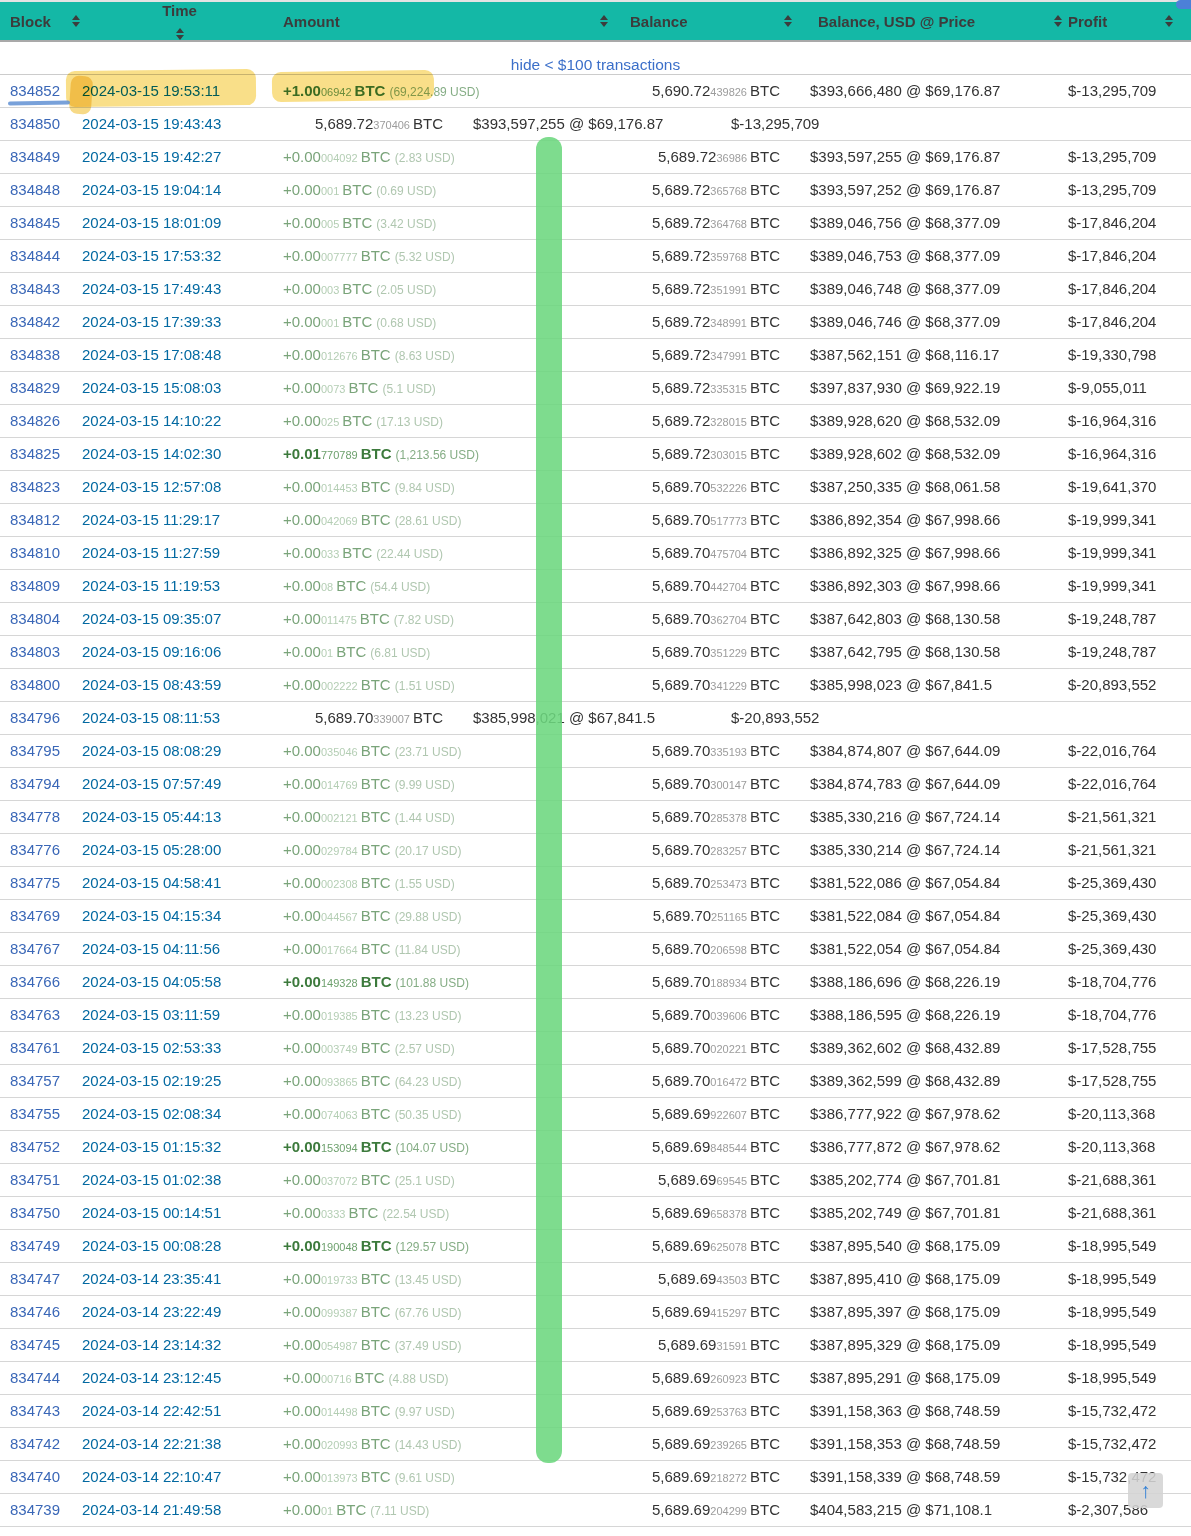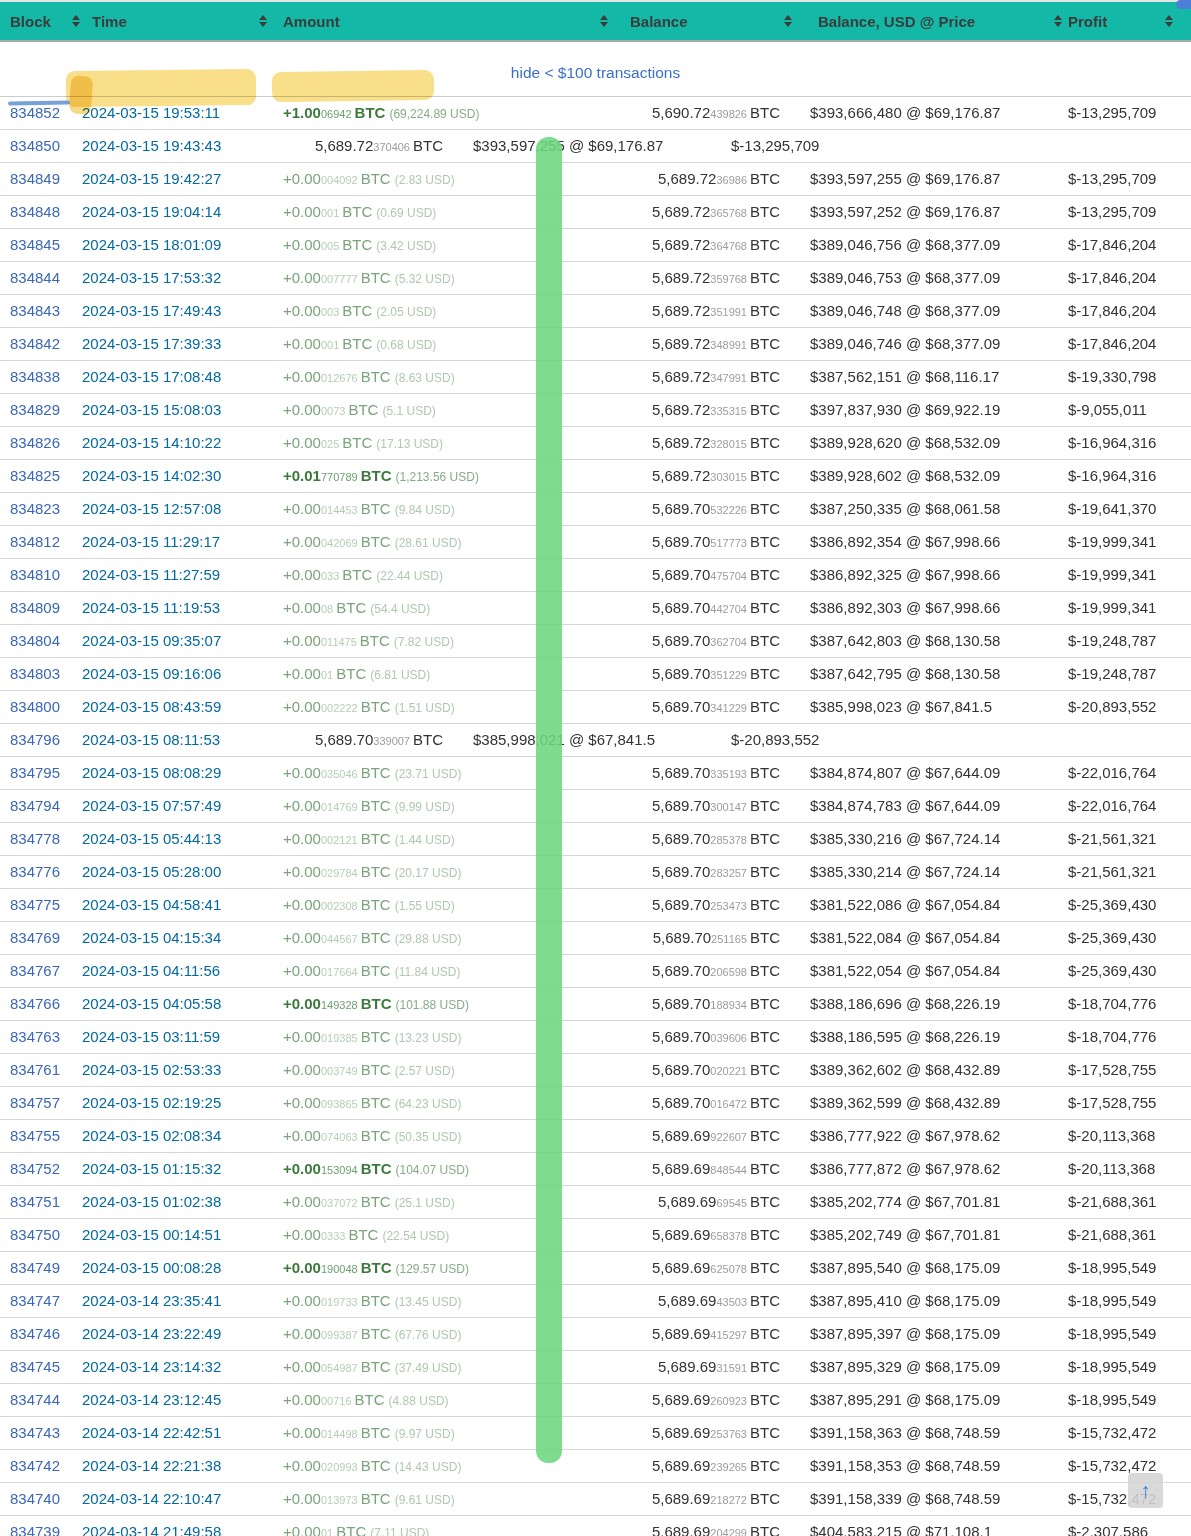--- a/index.html
+++ b/index.html
@@ -4,32 +4,32 @@
 <style>
   html,body{margin:0;padding:0;background:#fff;}
   .app{position:relative;width:1191px;height:1536px;background:#fff;overflow:hidden;
        font-family:"Liberation Sans","DejaVu Sans",sans-serif;color:#383838;font-size:15px;}
   
   .thead{display:flex;height:42px;box-sizing:border-box;background:#14b8a6;
          border-top:2px solid #e3e3e3;border-bottom:2px solid #a9a9a9;align-items:center;}
   .hc{display:flex;align-items:center;justify-content:space-between;box-sizing:border-box;height:100%;}
   .hl{font-weight:bold;color:#3c3c3c;}
   .w-block{width:82px;padding-left:10px;padding-right:2px;}
-  .w-time{width:191px;padding-left:10px;padding-right:6px;}
+  .w-time{width:191px;padding-left:10px;padding-right:6px;flex-direction:column;}
   .w-amount{width:337px;padding-left:10px;padding-right:2px;}
   .w-balance{width:186px;padding-left:20px;padding-right:4px;}
   .w-usd{width:272px;padding-left:22px;padding-right:6px;}
   .w-profit{flex:1;padding-right:18px;text-align:right;}
   .sort{display:inline-flex;flex-direction:column;align-items:center;gap:2px;cursor:pointer;}
   .sort i{display:block;width:0;height:0;border-left:4px solid transparent;border-right:4px solid transparent;}
   .sort .up{border-bottom:5px solid #3c3c3c;}
   .sort .dn{border-top:5px solid #3c3c3c;}
   
   .subheader{height:33px;box-sizing:border-box;border-bottom:1px solid #cccccc;
-             display:flex;align-items:flex-start;justify-content:center;margin-top:22px;}
+             display:flex;align-items:flex-end;justify-content:center;}
   .subheader a{color:#3b6fc9;text-decoration:none;cursor:pointer;font-size:15.5px;}
   
   .row{display:flex;height:33px;box-sizing:border-box;border-bottom:1px solid #d6d6d6;
        align-items:baseline;line-height:31px;}
   .c-block{width:82px;padding-left:10px;box-sizing:border-box;}
   .c-block a{color:#3a67b7;text-decoration:none;cursor:pointer;}
   .c-time{width:191px;color:#0369a1;}
   .c-amount{width:337px;padding-left:10px;box-sizing:border-box;white-space:nowrap;}
   .c-bal{width:170px;text-align:right;color:#333;white-space:nowrap;}
   .c-usd{width:288px;padding-left:30px;box-sizing:border-box;color:#333;white-space:nowrap;}

